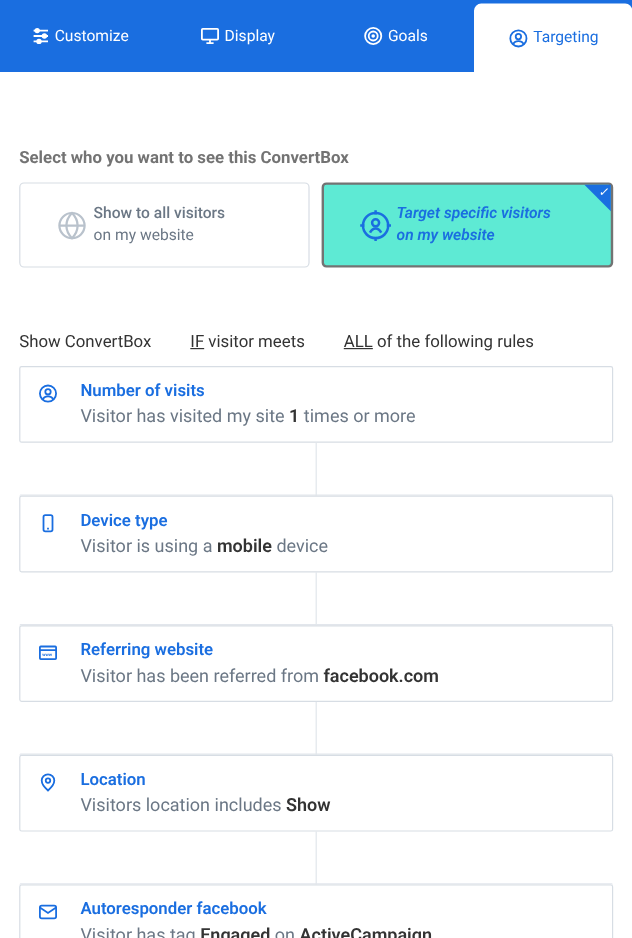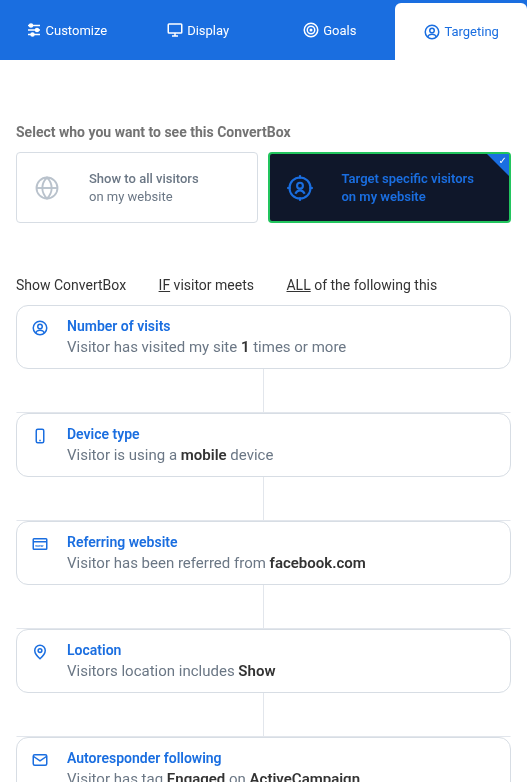--- a/index.html
+++ b/index.html
@@ -46,32 +46,33 @@
   .audience-row {
     display: flex;
     gap: 10px;
   }
   .audience-card {
     flex: 1;
     border: 1px solid #d7dde4;
     border-radius: 4px;
     display: flex;
     align-items: center;
-    gap: 28px;
-    padding: 16px 16px;
+    gap: 4px;
+    padding: 16px 29px;
     cursor: pointer;
     position: relative;
     font-size: 13px;
     line-height: 1.35;
     color: #6b7785;
   }
   .audience-card.selected {
-    border: 2px solid #22c55e;
-    background: #0f172a;
-    color: #1a6ee0;
+    border: 2px solid #737373;
+    background: #5eead4;
+    color: #1a6ee0;
+    font-style: italic;
   }
   .audience-card .icn { width: 28px; height: 28px; flex-shrink: 0; }
   .audience-card .corner {
     position: absolute;
     top: 0; right: 0;
     width: 0; height: 0;
     border-style: solid;
     border-width: 0 22px 22px 0;
     border-color: transparent #1a6ee0 transparent transparent;
   }
@@ -83,21 +84,21 @@
     font-size: 10px;
   }
   .rules-title {
     font-size: 14px;
     color: #333;
     margin: 54px 0 12px 0;
   }
   .rules-title .u { text-decoration: underline; padding-left: 29px; }
   .rule-card {
     border: 1px solid #d7dde4;
-    border-radius: 12px;
+    border-radius: 2px;
     padding: 12px 14px 12px 50px;
     position: relative;
     background: #fff;
   }
   .rule-card .ricon {
     position: absolute;
     left: 14px;
     top: 13px;
     width: 18px; height: 18px;
     color: #1a6ee0;
@@ -195,21 +196,21 @@
           <line x1="20" y1="12" x2="23" y2="12"></line>
         </svg>
       <div class="muted-text" style="color:#1a6ee0;">
         <div class="line1" style="font-weight:600">Target specific visitors</div>
         <div style="font-weight:600">on my website</div>
       </div>
     </div>
   </div>
 
   <div class="rules-title">
-    <span>Show ConvertBox </span><span class="u">IF</span><span> visitor meets </span><span class="u">ALL</span><span> of the following this</span>
+    <span>Show ConvertBox </span><span class="u">IF</span><span> visitor meets </span><span class="u">ALL</span><span> of the following rules</span>
   </div>
 
   <div class="rule-card">
     <svg class="ricon" viewBox="0 0 24 24" fill="none" stroke="currentColor" stroke-width="2">
         <circle cx="12" cy="12" r="9"></circle>
         <circle cx="12" cy="10" r="3"></circle>
         <path d="M6 19c1-3 4-4 6-4s5 1 6 4"></path>
       </svg>
     <div class="rtitle">Number of visits</div>
     <div class="rdesc">
@@ -265,19 +266,19 @@
   <div class="connector">
       <div class="half left"></div>
       <div class="half right"></div>
     </div>
 
   <div class="rule-card">
     <svg class="ricon" viewBox="0 0 24 24" fill="none" stroke="currentColor" stroke-width="2">
         <rect x="3" y="5" width="18" height="14" rx="2"></rect>
         <path d="M3 7l9 6 9-6"></path>
       </svg>
-    <div class="rtitle">Autoresponder following</div>
+    <div class="rtitle">Autoresponder facebook</div>
     <div class="rdesc">
       <span>Visitor has tag </span><b>Engaged</b><span> on </span><b>ActiveCampaign</b>
     </div>
   </div>
 
 </div>
 
 </body></html>

